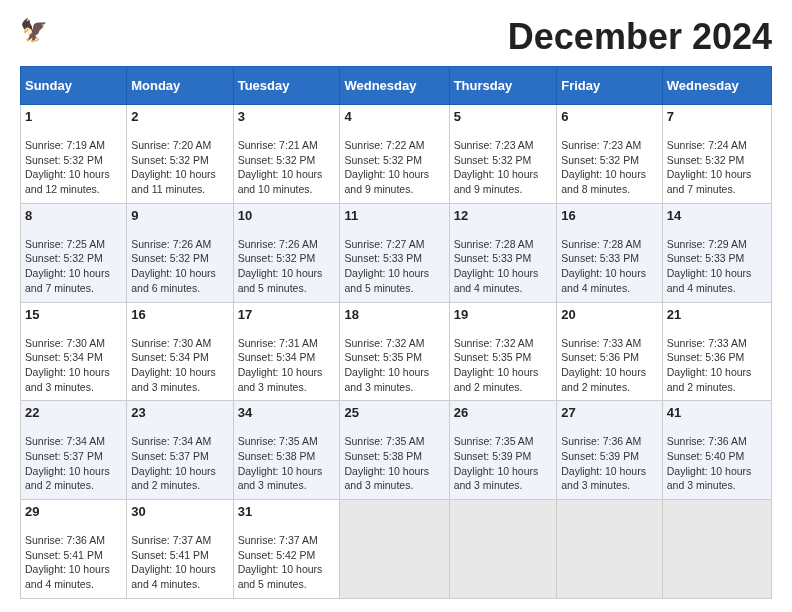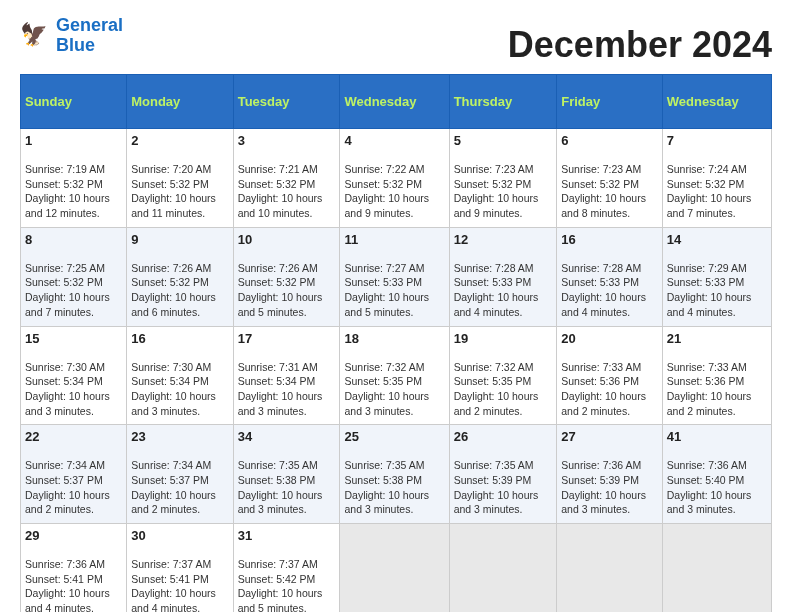--- a/index.html
+++ b/index.html
@@ -34,36 +34,35 @@
       width: 32px;
       height: 32px;
     }
     .title-section {
       text-align: right;
     }
     .month-title {
       font-size: 36px;
       font-weight: bold;
       color: #222;
-      margin-top: 8px;
     }
     .location-title {
       font-size: 16px;
       color: #444;
       margin-top: 2px;
     }
     .calendar-table {
       width: 100%;
       border-collapse: collapse;
       font-size: 11px;
     }
     .calendar-table thead tr th {
       background: #2a6fc4;
-      color: #bef264;
-      padding: 19px 4px;
+      color: #ffffff;
+      padding: 11px 4px;
       text-align: left;
       font-size: 13px;
       font-weight: bold;
       border: 1px solid #1a5fb4;
     }
     .calendar-table tbody tr {
       vertical-align: top;
     }
     .calendar-table tbody tr:nth-child(odd) {
       background: #fff;
@@ -95,24 +94,20 @@
     }
   </style>
 </head>
 <body>
 
 <div class="header-section">
   <div class="logo">
     <svg class="logo-bird" viewBox="0 0 40 40" xmlns="http://www.w3.org/2000/svg">
       <text y="28" font-size="28">🦅</text>
     </svg>
-    <div class="logo-text">
-      <div><span>General</span></div>
-      <div style="color:#1a6fc4;">Blue</div>
-    </div>
   </div>
   <div class="title-section">
     <div class="month-title">December 2024</div>
   </div>
 </div>
 
 <table class="calendar-table">
   <thead>
     <tr id="weekday-header">
     <th>Sunday</th>

